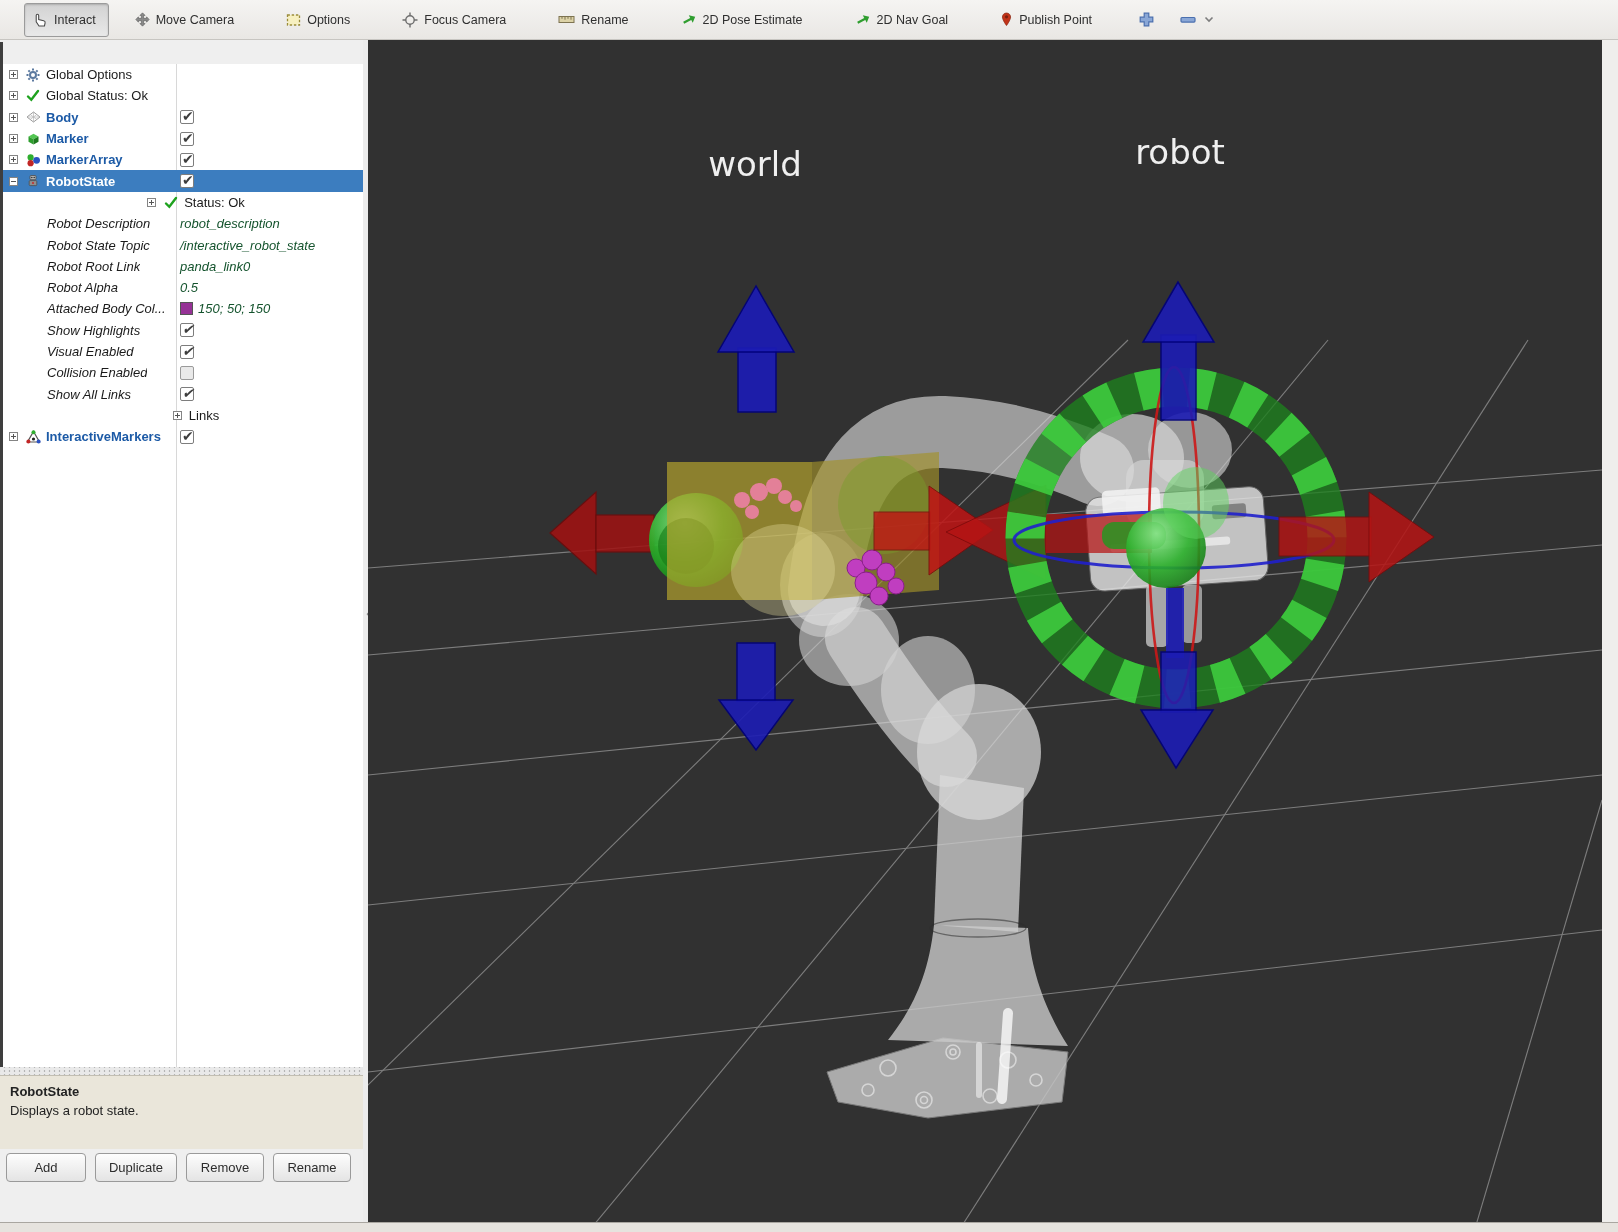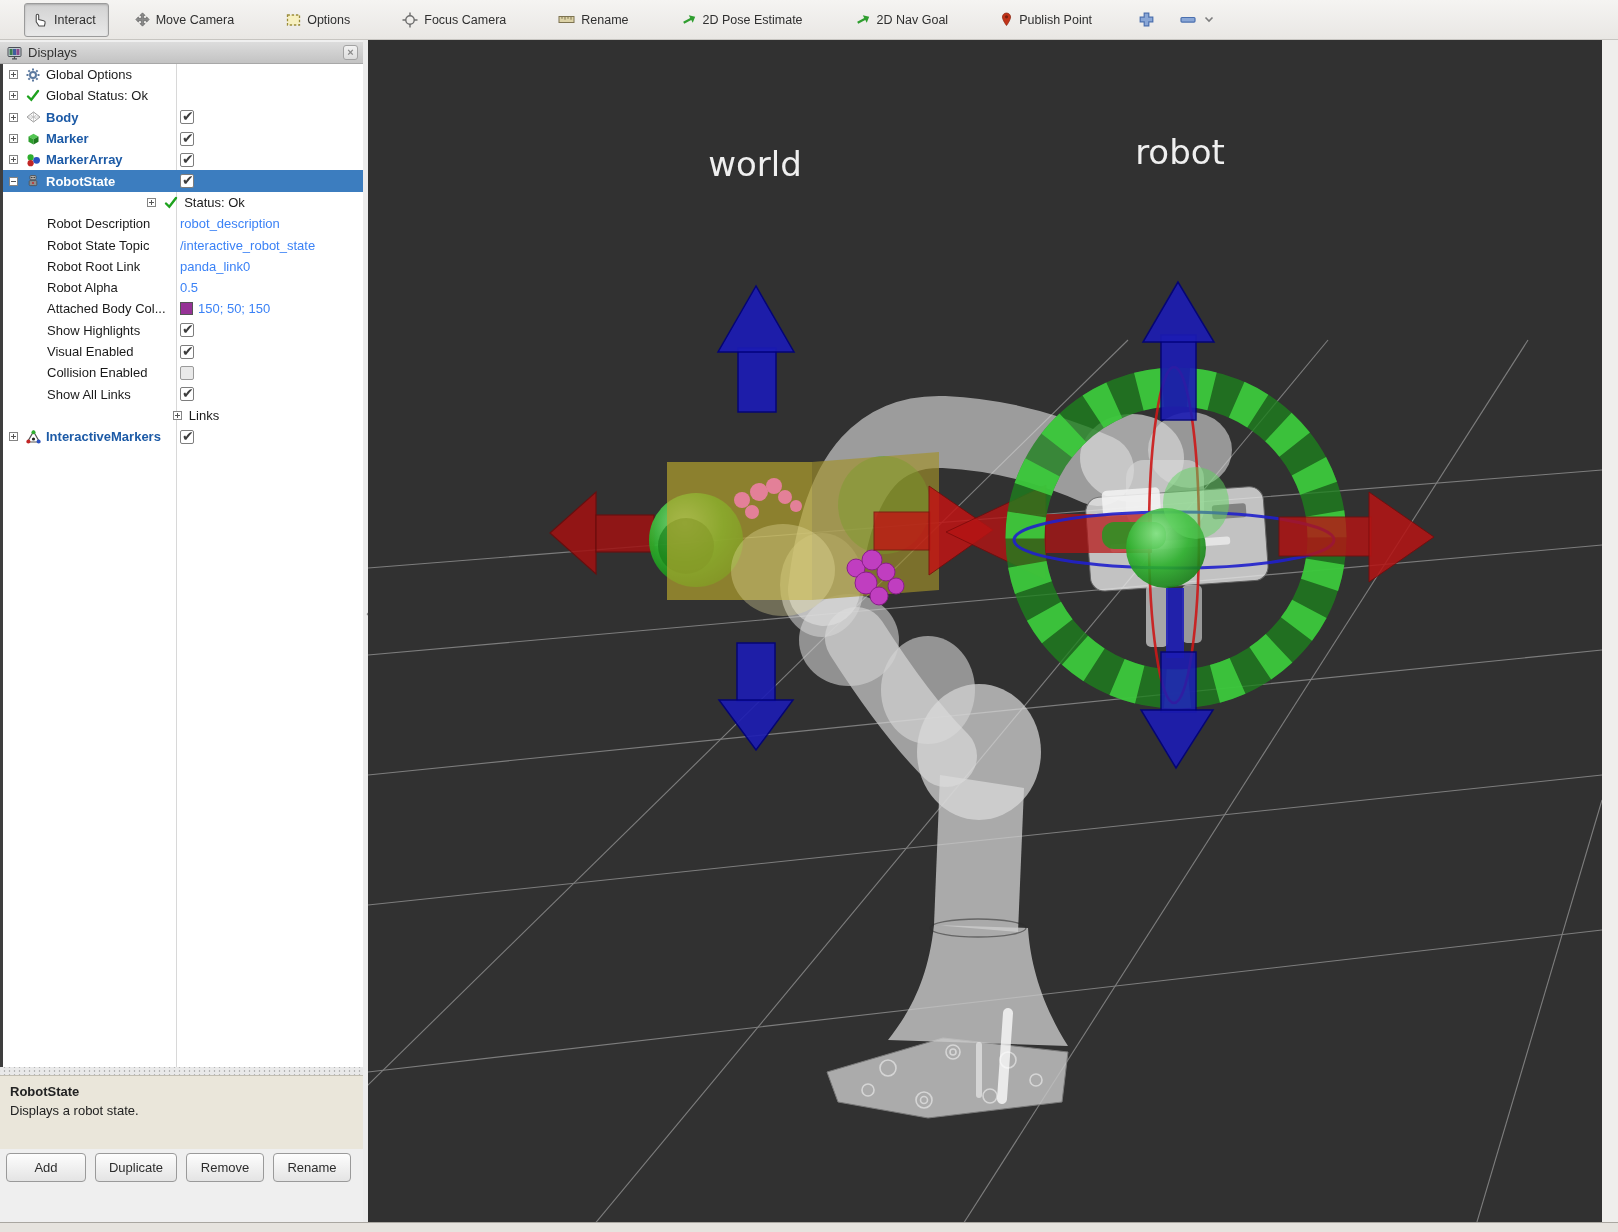--- a/index.html
+++ b/index.html
@@ -28,28 +28,28 @@
   .col-sep { position:absolute; left:173px; top:0; width:1px; height:1003px; background:#d8d8d8; }
   .trow { position:relative; width:100%; height:21.3px; display:flex; align-items:center; font-size:13px; color:#1a1a1a; }
   .trow.sel { background:#3c7dbf; color:#fff; }
   .dispname { font-weight:bold; color:#1c5aa6; }
   .trow.sel .dispname { color:#fff; }
   .exp { width:9px; height:9px; border:1px solid #848484; background:#fff; flex:none; position:relative; margin-right:7px; }
   .exp::before { content:""; position:absolute; left:1px; right:1px; top:3px; height:1px; background:#555; }
   .exp.plus::after { content:""; position:absolute; top:1px; bottom:1px; left:3px; width:1px; background:#555; }
   .ticon { width:16px; height:15px; flex:none; margin-right:5px; display:flex; align-items:center; justify-content:center; }
   .lbl { white-space:nowrap; overflow:hidden; }
-  .vcell { position:absolute; left:177px; display:flex; align-items:center; gap:5px; font-size:13px; color:#3b82f6; }
+  .vcell { position:absolute; left:177px; display:flex; align-items:center; gap:5px; font-size:13px; color:#14532d; }
   .trow.sel .vcell { color:#fff; }
   .cb { width:14px; height:14px; border:1px solid #7d7d7d; border-radius:2px; background:#fff; position:relative; }
   .cb.unchecked { background:#e9e9e9; border-color:#9a9a9a; }
   .cb.checked::after { content:"\2714"; position:absolute; left:1px; top:-3px; font-size:14px; color:#3d3d3d; }
   .swatch { width:13px; height:13px; border:1px solid #555; background:#963296; }
   .ind1 { padding-left:26px;justify-content:center; }
-  .ind1p { padding-left:44px; }
+  .ind1p { padding-left:44px;font-style:italic; }
   .ind0 { padding-left:6px; }
 
   .h-splitter { position:absolute; left:0; top:1027px; width:363px; height:8px; background:#e9e9e9;
     background-image:radial-gradient(#b5b5b5 1px, transparent 1.2px); background-size:5px 4px; background-position:2px 2px; }
   .desc-box { position:absolute; left:0; top:1035px; width:363px; height:74px; background:#eae6da; border-top:1px solid #c2beb2;
     padding:8px 10px; font-size:13px; color:#222; }
   .desc-title { font-weight:bold; margin-bottom:4px; }
   .btn-row { position:absolute; left:0; top:1113px; width:363px; display:flex; gap:9px; padding-left:6px; }
   .pbtn { height:29px; border:1px solid #9a9a9a; border-radius:4px; background:linear-gradient(#fdfdfd,#e4e4e4);
     font-size:13px; color:#2d2d2d; display:flex; align-items:center; justify-content:center; font-family:inherit;text-align:right; }
@@ -154,33 +154,20 @@
       <svg width="10" height="7" viewBox="0 0 10 7">
           <path d="M1.5 1.5 L5 5 L8.5 1.5" fill="none" stroke="#7d7d7d" stroke-width="1.6"></path>
         </svg>
     </span>
   </div>
 </div>
 
 <div class="left-panel">
   <div class="edge-strip"></div>
 
-  <div class="panel-title">
-    <span class="ticn">
-      <svg width="15" height="14" viewBox="0 0 15 14">
-          <rect x="1" y="1.5" width="13" height="9" rx="1" fill="#bfc9cf" stroke="#4a4f55" stroke-width="1"></rect>
-          <rect x="2.6" y="3" width="3" height="6" fill="#3a7d4f"></rect>
-          <rect x="6" y="3" width="3" height="6" fill="#3f5e9e"></rect>
-          <rect x="9.4" y="3" width="3" height="6" fill="#8a4a8a"></rect>
-          <path d="M5 12.8 h5 M7.5 10.5 v2.3" stroke="#4a4f55" stroke-width="1.2"></path>
-        </svg>
-    </span>
-    <span>Displays</span>
-    <span class="close-btn">×</span>
-  </div>
 
   <div class="tree">
     <div class="col-sep"></div>
 
     <div class="trow ind0">
       <span class="exp plus"></span>
       <span class="ticon">
         <svg width="14" height="14" viewBox="0 0 14 14">
             <circle cx="7" cy="7" r="3" fill="none" stroke="#5c7aa0" stroke-width="2"></circle>
             <g stroke="#5c7aa0" stroke-width="2">

